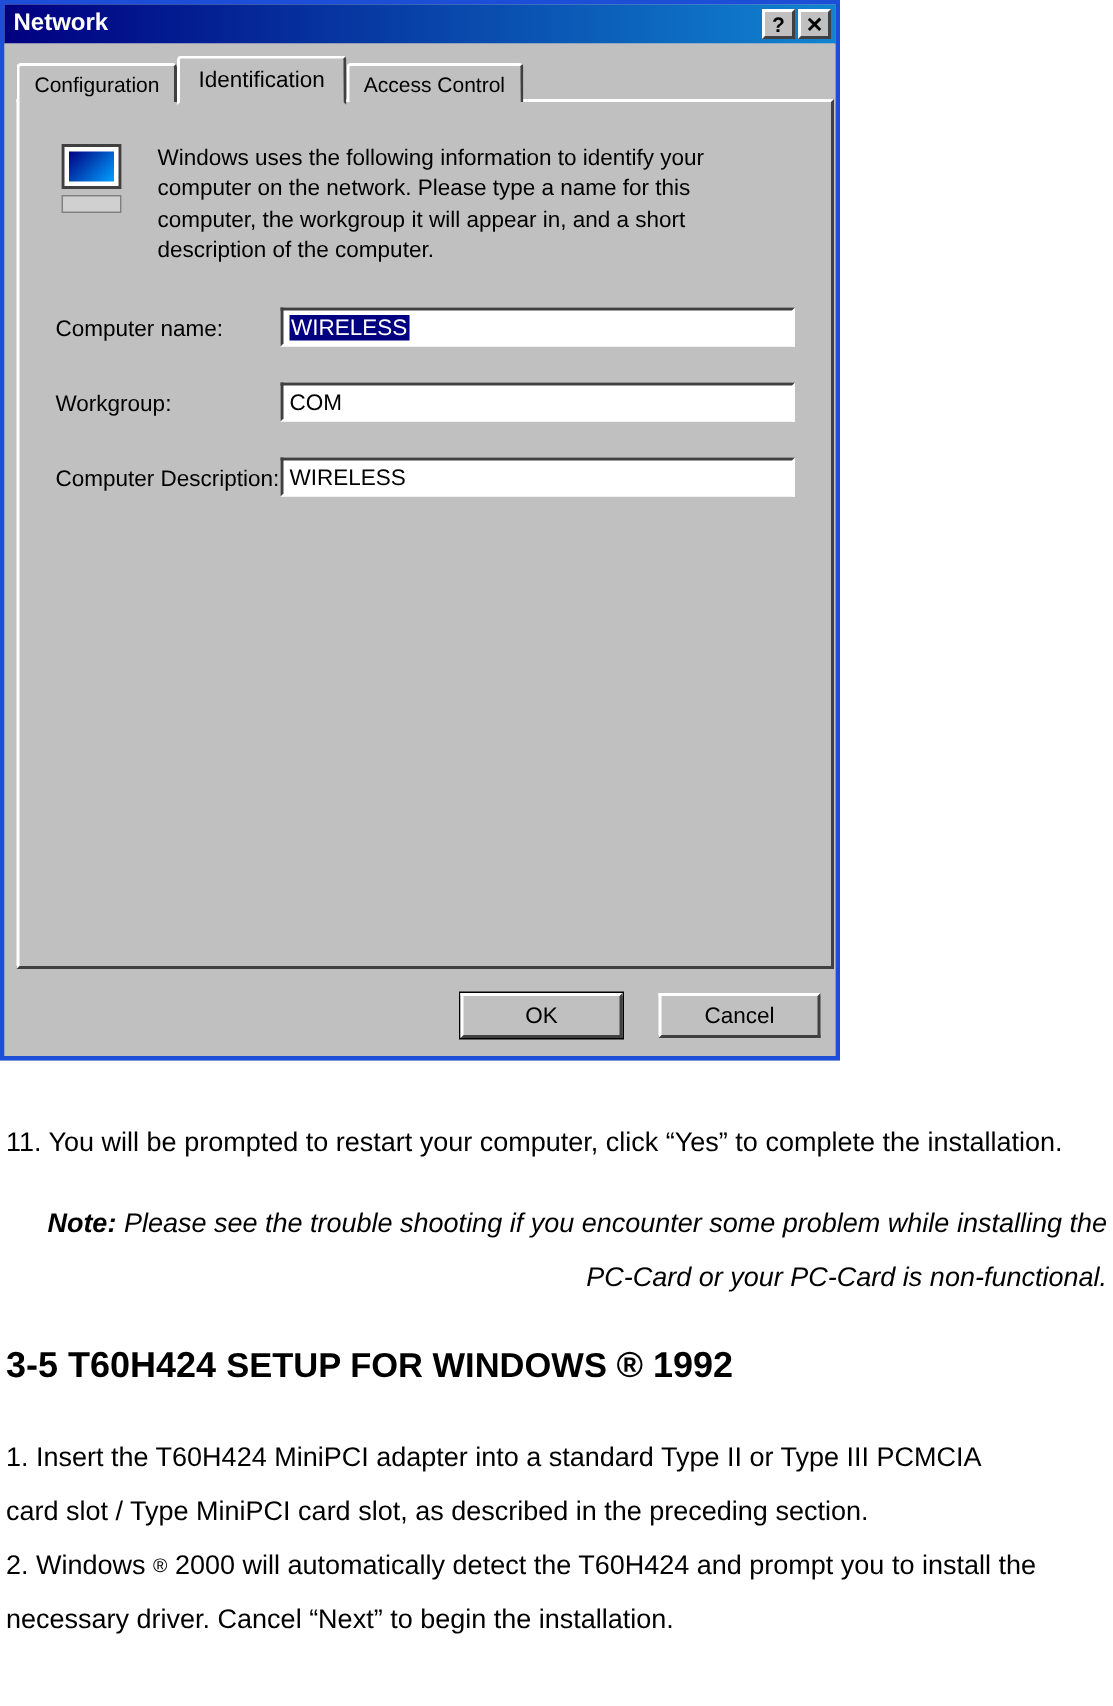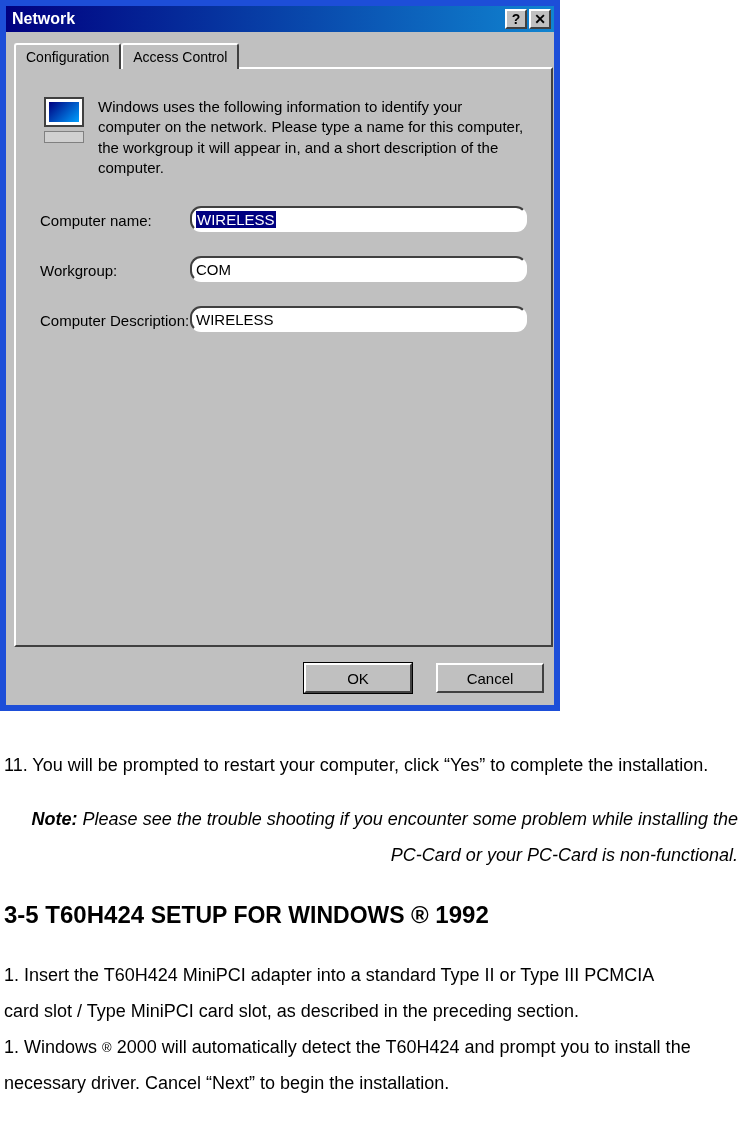--- a/index.html
+++ b/index.html
@@ -6,21 +6,21 @@
   body {
     margin: 0;
     padding: 0;
     width: 742px;
     background: #fff;
     font-family: Arial, sans-serif;
   }
   .dialog {
     width: 560px;
     margin: 0;
-    border: 6px solid #1d4ed8;
+    border: 3px solid #1d4ed8;
     background: #c0c0c0;
     box-shadow: 0 0 0 1px #808080 inset;
   }
   .titlebar {
     background: linear-gradient(to right, #000080, #1084d0);
     height: 26px;
     display: flex;
     align-items: center;
     padding: 0 3px 0 6px;
     color: #fff;
@@ -81,21 +81,21 @@
     border-top: 2px solid #fff;
     border-left: 2px solid #fff;
     border-right: 2px solid #404040;
     border-bottom: 2px solid #404040;
     background: #c0c0c0;
     height: 580px;
     padding: 28px 24px;
   }
   .desc-row {
     display: flex;
-    gap: 8px;
+    gap: 18px;
     margin-bottom: 28px;
   }
   .computer-icon {
     width: 50px; height: 48px;
     flex-shrink: 0;
     position: relative;
   }
   .monitor {
     width: 40px; height: 30px;
     border: 2px solid #404040;
@@ -133,21 +133,21 @@
     flex: 1;
     height: 26px;
     border-top: 2px solid #404040;
     border-left: 2px solid #404040;
     border-right: 2px solid #fff;
     border-bottom: 2px solid #fff;
     background: #fff;
     font-size: 15px;
     padding: 2px 4px;
     font-family: "MS Sans Serif", Arial, sans-serif;
-    display: flex; align-items: center; border-radius: 11px;
+    display: flex; align-items: center;
   }
   .selected-text {
     background: #000080;
     color: #fff;
     padding: 0 1px;
   }
   .button-row {
     display: flex;
     justify-content: flex-end;
     gap: 24px;
@@ -196,20 +196,21 @@
       <div class="titlebar-btn">?</div>
       <div class="titlebar-btn">
         <span>✕</span>
       </div>
     </div>
   </div>
 
   <div class="tab-area">
     <div class="tabs">
       <div class="tab inactive">Configuration</div>
+      <div class="tab active">Identification</div>
       <div class="tab inactive">Access Control</div>
     </div>
 
     <div class="panel">
       <div class="desc-row">
         <div class="computer-icon">
           <div class="monitor">
               <div class="screen"></div>
             </div>
           <div class="base"></div>
@@ -253,16 +254,16 @@
     <span class="note-label">Note:</span><span> Please see the trouble shooting if you encounter some problem while installing the PC-Card or your PC-Card is non-functional.</span>
   </p>
 
   <h2>
     <span>3-5 T60H424 </span><span class="small-caps" style="font-size:23px;">SETUP FOR WINDOWS </span><span>®</span><span> 1992</span>
   </h2>
 
   <div>1. Insert the T60H424 MiniPCI adapter into a standard Type II or Type III PCMCIA</div>
   <div>card slot / Type MiniPCI card slot, as described in the preceding section.</div>
   <div>
-    <span>1. Windows </span><span class="reg">®</span><span> 2000 will automatically detect the T60H424 and prompt you to install the</span>
+    <span>2. Windows </span><span class="reg">®</span><span> 2000 will automatically detect the T60H424 and prompt you to install the</span>
   </div>
   <div>necessary driver. Cancel “Next” to begin the installation.</div>
 </div>
 
 </body></html>

